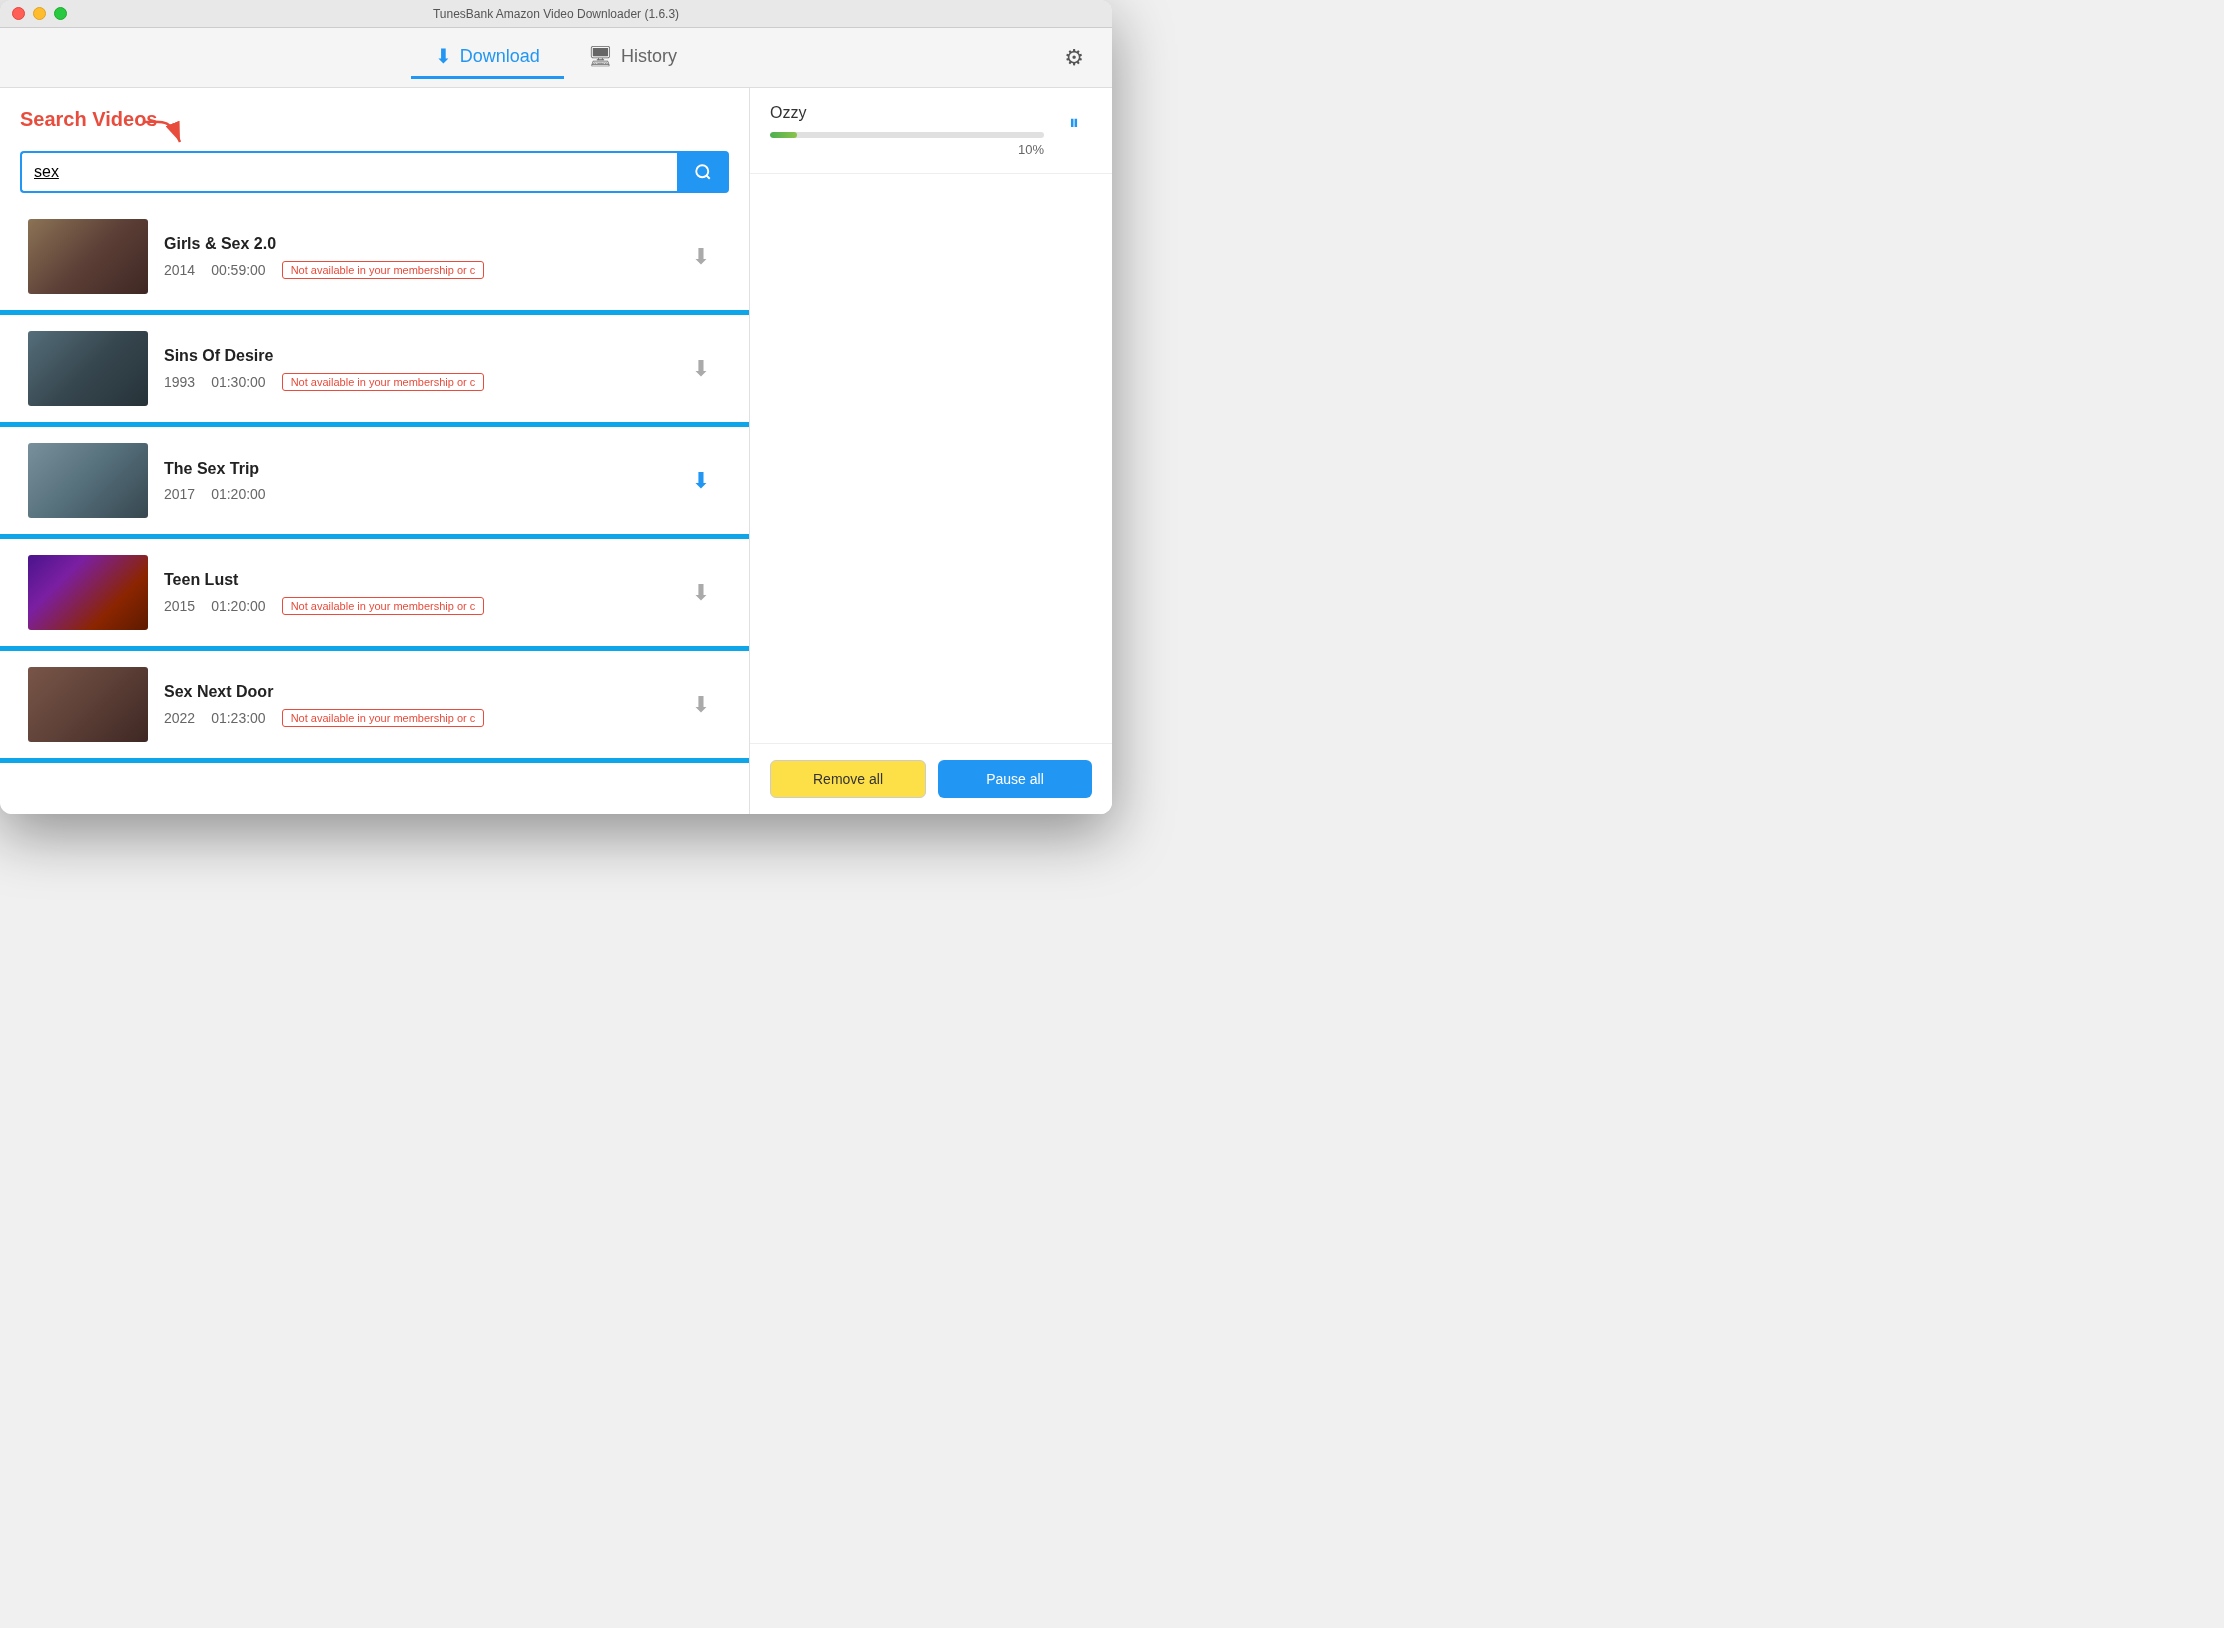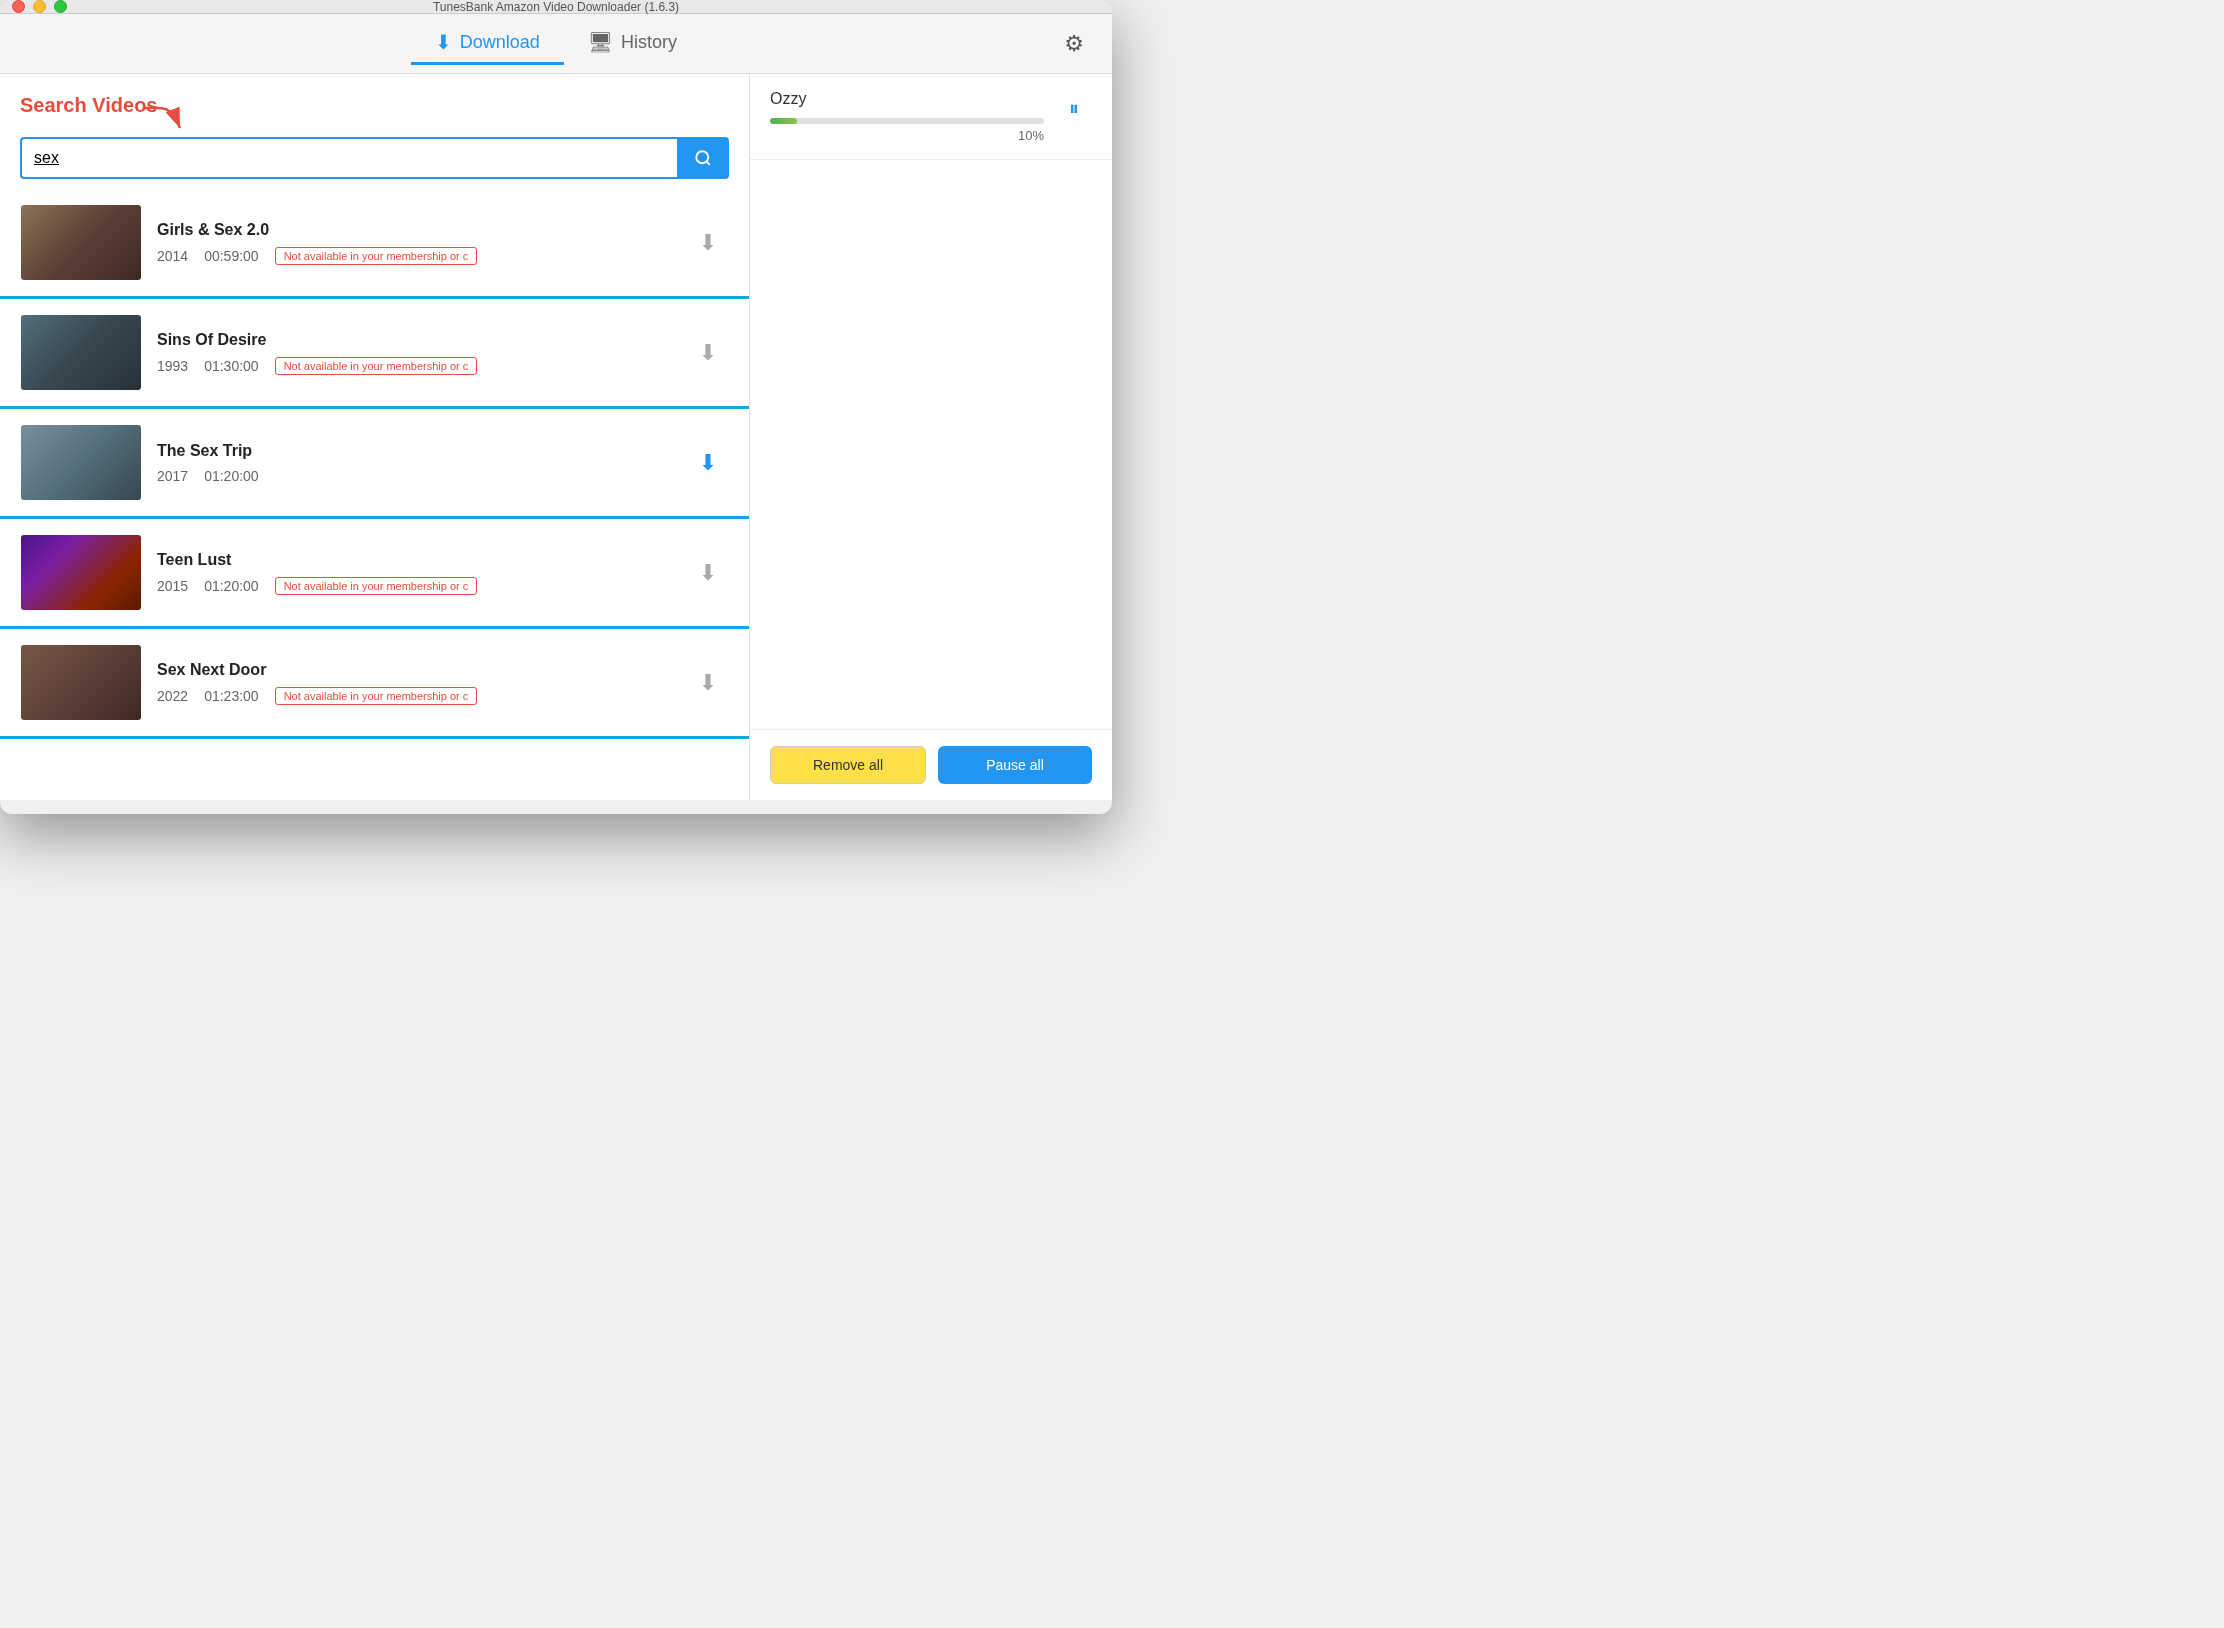--- a/index.html
+++ b/index.html
@@ -9,21 +9,21 @@
       width: 1112px;
       height: 814px;
       overflow: hidden;
       border-radius: 12px;
       box-shadow: 0 20px 60px rgba(0,0,0,0.4);
     }
 
     
     .titlebar {
       background: #e8e8e8;
-      height: 14px;
+      height: 28px;
       display: flex;
       align-items: center;
       justify-content: center;
       position: relative;
       border-radius: 12px 12px 0 0;
       border-bottom: 1px solid #ccc;
     }
     .traffic-lights {
       position: absolute;
       left: 12px;
@@ -144,22 +144,22 @@
 
     
     .results-list {
       flex: 1;
       overflow-y: auto;
       padding: 0;
     }
     .result-item {
       display: flex;
       align-items: center;
-      padding: 16px 21px;
-      border-bottom: 3px solid #0ea5e9;
+      padding: 16px 28px;
+      border-bottom: 5px solid #0ea5e9;
       gap: 16px;
       cursor: pointer;
     }
     .result-thumb {
       width: 120px;
       height: 75px;
       background: #333;
       flex-shrink: 0;
       border-radius: 3px;
       overflow: hidden;

